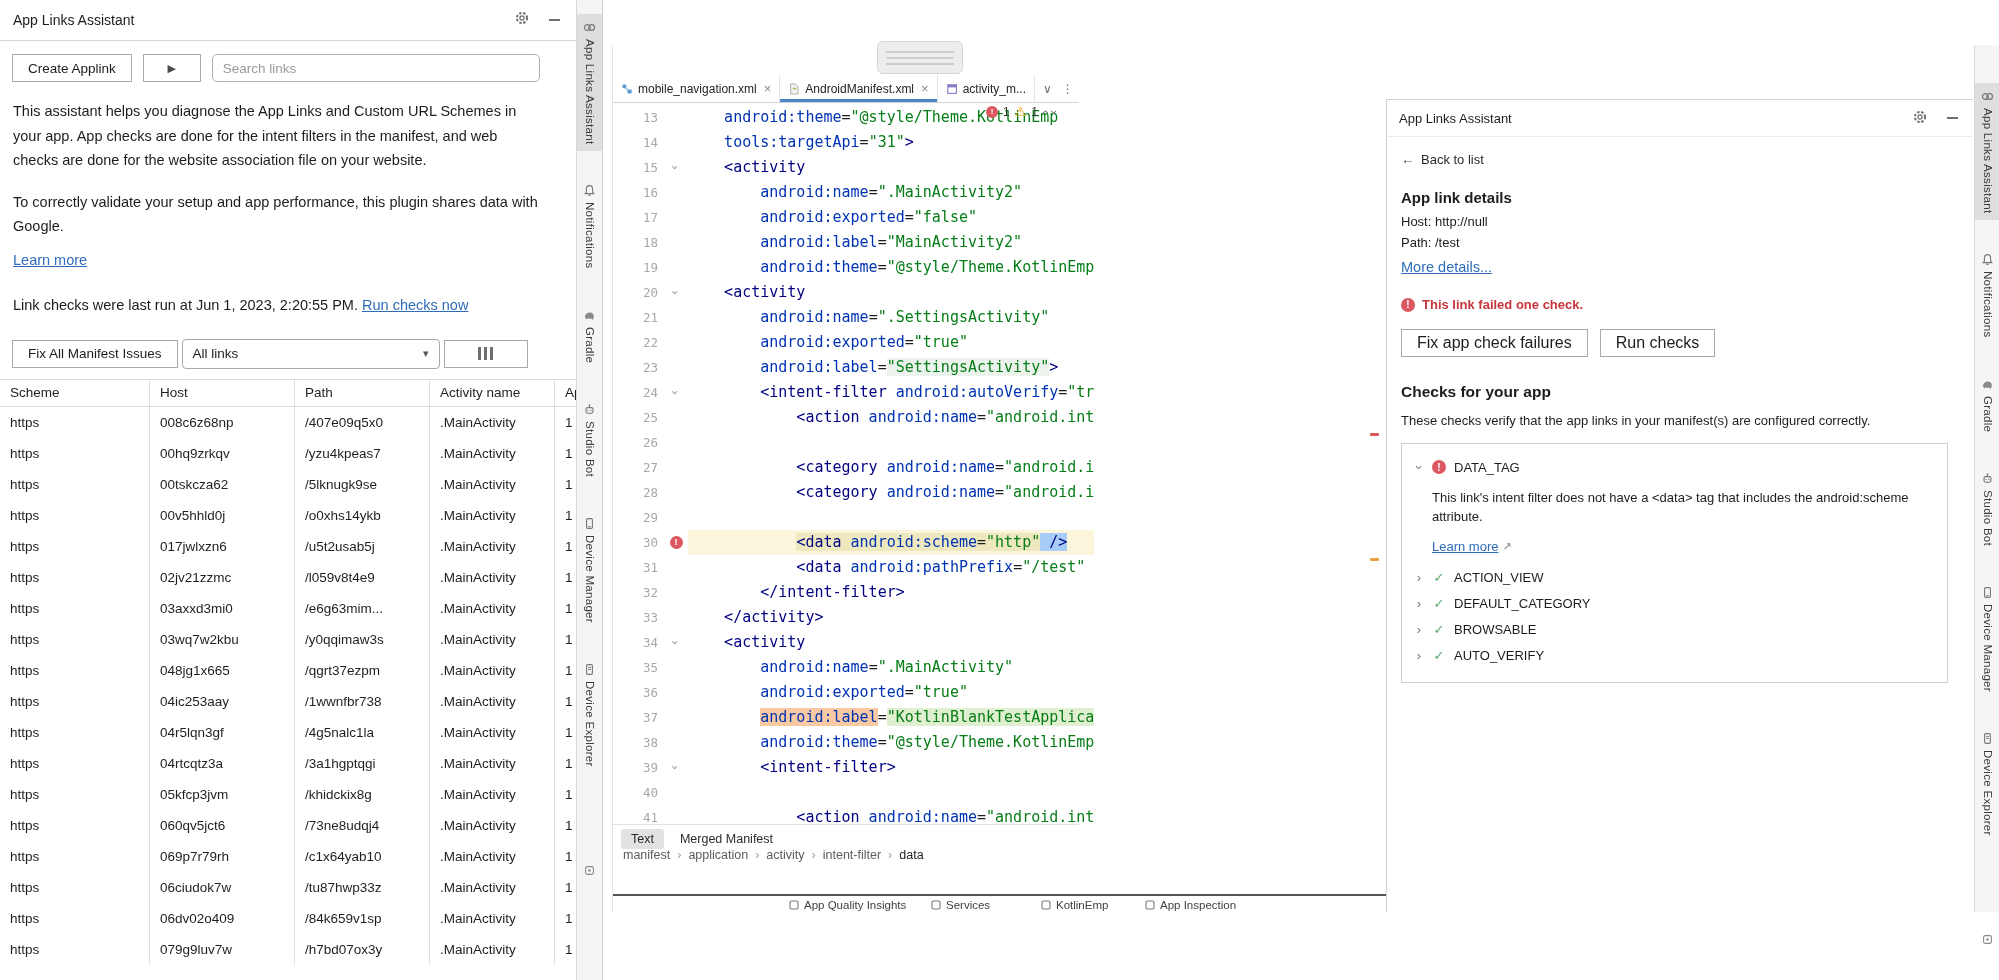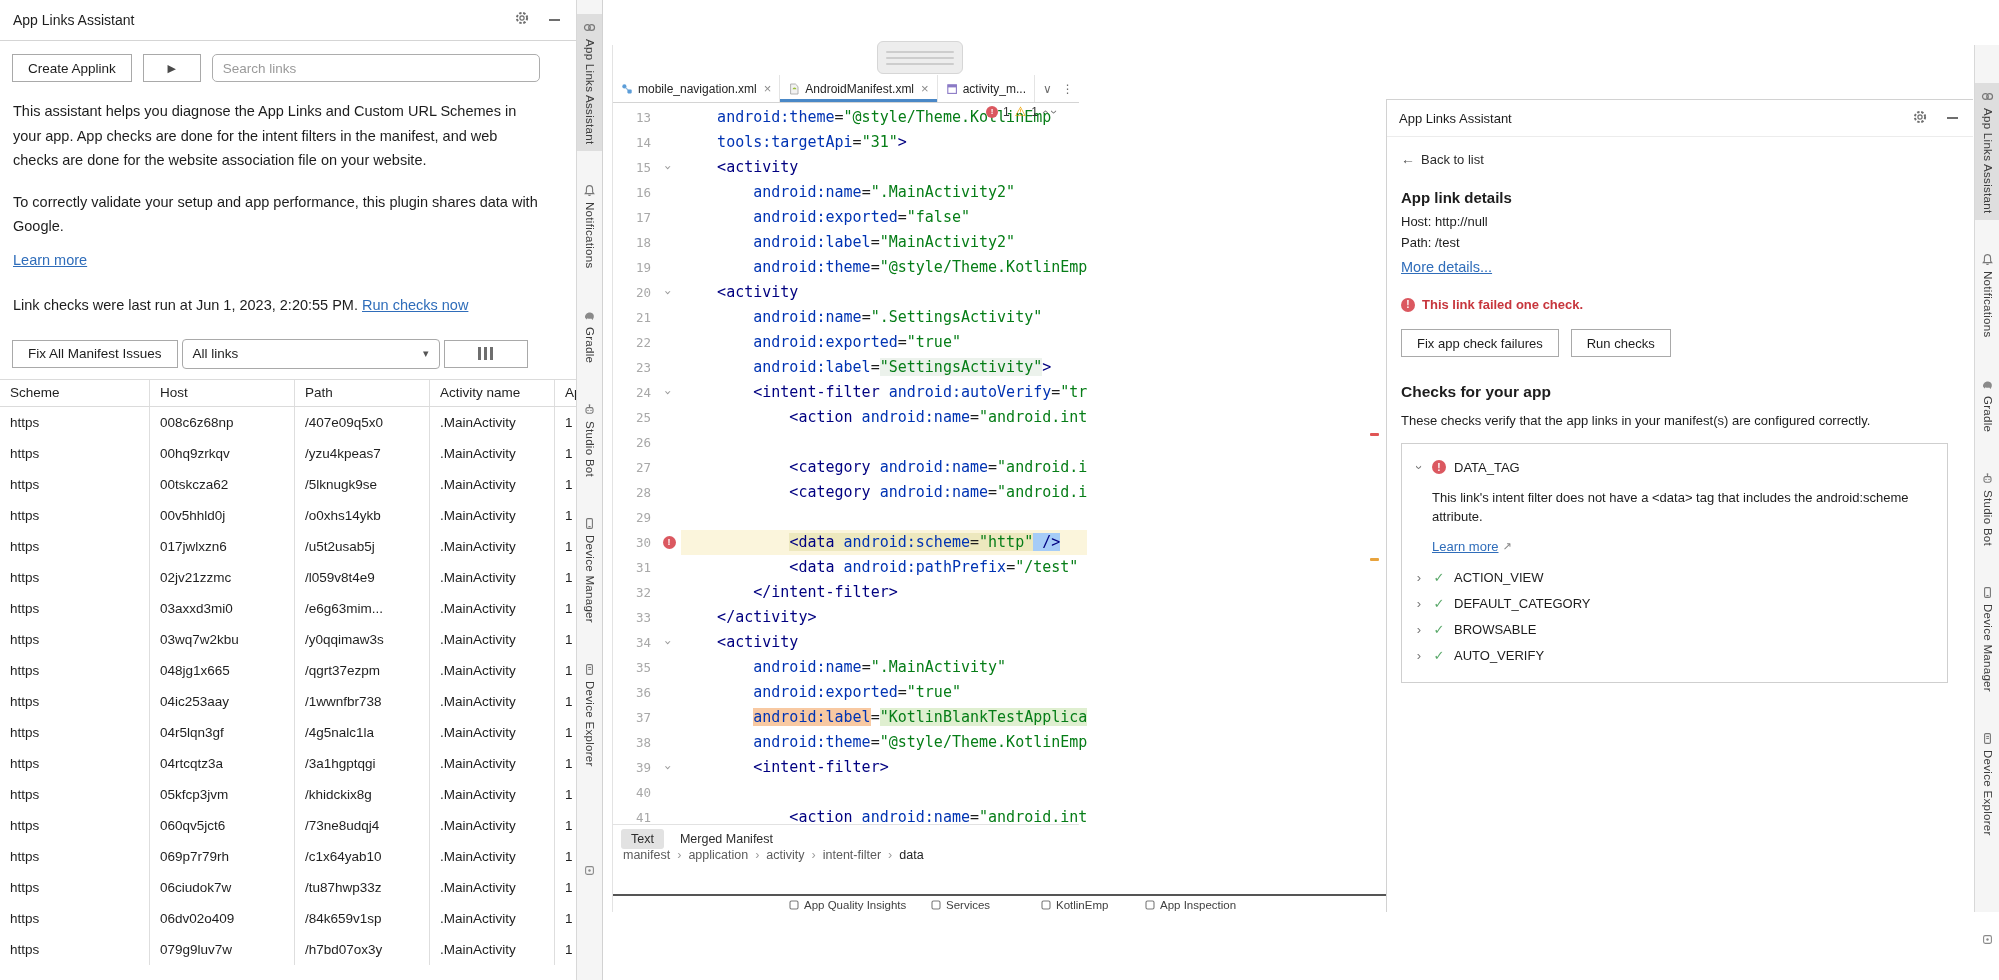--- a/index.html
+++ b/index.html
@@ -52,21 +52,21 @@
   #rs-frag{left:264px;top:-4px;width:86px;height:33px;background:#ededed;border:1px solid #d6d6d6;border-radius:6px;
     display:flex;flex-direction:column;justify-content:center;gap:4px;padding:0 8px;box-sizing:border-box;}
   .frag-line{height:2px;background:#cdcdcd;border-radius:1px;}
   
   #tabbar{left:0;top:30px;width:466px;height:27px;border-bottom:1px solid #d4d4d4;display:flex;align-items:stretch;font-size:12px;}
   .etab{display:flex;align-items:center;gap:5px;padding:0 8px;border-right:1px solid #e4e4e4;color:#252525;white-space:nowrap;}
   .etab.active{box-shadow:inset 0 -3px 0 #4a88c7;}
   .tab-close{color:#8a8a8a;font-size:13px;margin-left:2px;}
   .tab-controls{margin-left:auto;display:flex;align-items:center;gap:10px;padding:0 8px;color:#6e6e6e;font-size:12px;}
   
-  #editor{left:8px;top:57px;width:466px;height:742px;overflow:hidden;padding-top:3px;box-sizing:border-box;}
+  #editor{left:15px;top:57px;width:466px;height:742px;overflow:hidden;padding-top:3px;box-sizing:border-box;}
   .edline{display:flex;height:25px;line-height:25px;font-family:"DejaVu Sans Mono","Liberation Mono",monospace;font-size:15px;}
   .lnum{width:30px;flex:none;text-align:right;color:#a8a8a8;font-size:12.5px;padding-right:6px;}
   .lfold{width:24px;flex:none;position:relative;display:flex;align-items:center;justify-content:center;}
   .lcode{flex:1;min-width:0;overflow:hidden;white-space:pre;color:#1d1d1d;}
   .edline.cur .lcode{background:#fbf5dc;}
   .tk{white-space:pre;}
   .tag{color:#000080;}
   .attr{color:#0033b3;}
   .val{color:#067d17;}
   .eq{color:#1d1d1d;}
@@ -109,21 +109,21 @@
   .back-row{margin-top:14px;display:flex;align-items:center;gap:6px;color:#2b2b2b;cursor:pointer;}
   .back-arrow{font-size:14px;color:#555;}
   .p-h1{margin-top:22px;font-size:15px;font-weight:bold;}
   .p-line{margin-top:8px;}
   .p-line + .p-line{margin-top:6px;}
   .p-link{display:inline-block;margin-top:9px;font-size:13px;}
   .failed-row{margin-top:22px;display:flex;align-items:center;gap:7px;color:#c7353c;font-weight:bold;}
   .err-icon{width:14px;height:14px;border-radius:50%;background:#db5860;color:#fff;font-size:10px;font-weight:bold;
     display:flex;align-items:center;justify-content:center;flex:none;}
   .panel-btns{margin-top:17px;display:flex;gap:12px;}
-  .panel-btns .btn{font-size:13px;height:28px;}
+  .panel-btns .btn{font-size:16px;height:28px;}
   .p-h2{margin-top:26px;font-size:15.5px;font-weight:bold;}
   .checks-desc{margin-top:10px;line-height:19px;max-width:540px;}
   .checks-box{margin-top:13px;border:1px solid #cfcfcf;width:547px;box-sizing:border-box;padding:10px 12px 14px;}
   .check-row{display:flex;align-items:center;gap:8px;height:26px;}
   .check-chev{display:inline-block;color:#777;font-size:13px;width:10px;text-align:center;}
   .check-chev.open{transform:rotate(90deg);}
   .check-ok{color:#59a869;font-weight:bold;font-size:13px;width:14px;text-align:center;}
   .check-name{color:#1d1d1d;}
   .check-detail{margin:8px 0 11px 18px;line-height:19px;max-width:480px;}
   .learn-row{margin:13px 0 10px 18px;display:flex;align-items:center;gap:4px;}

